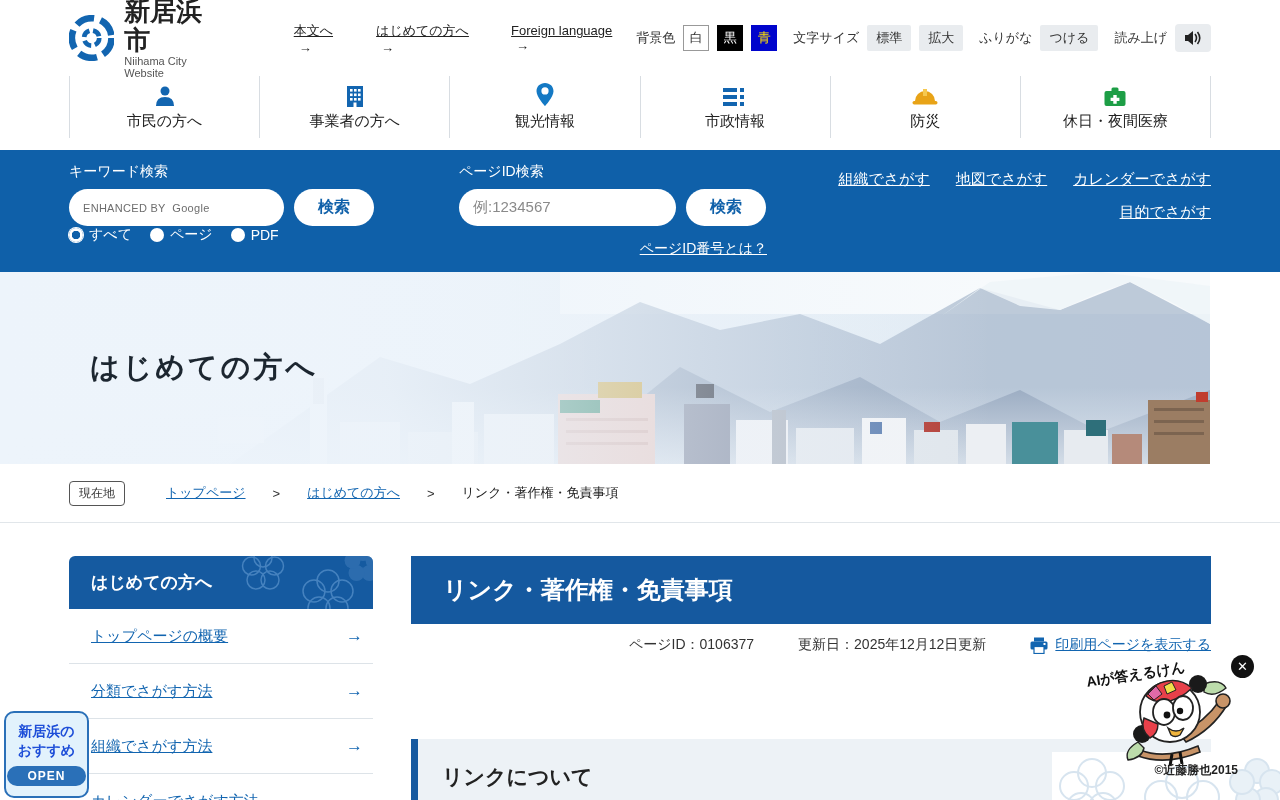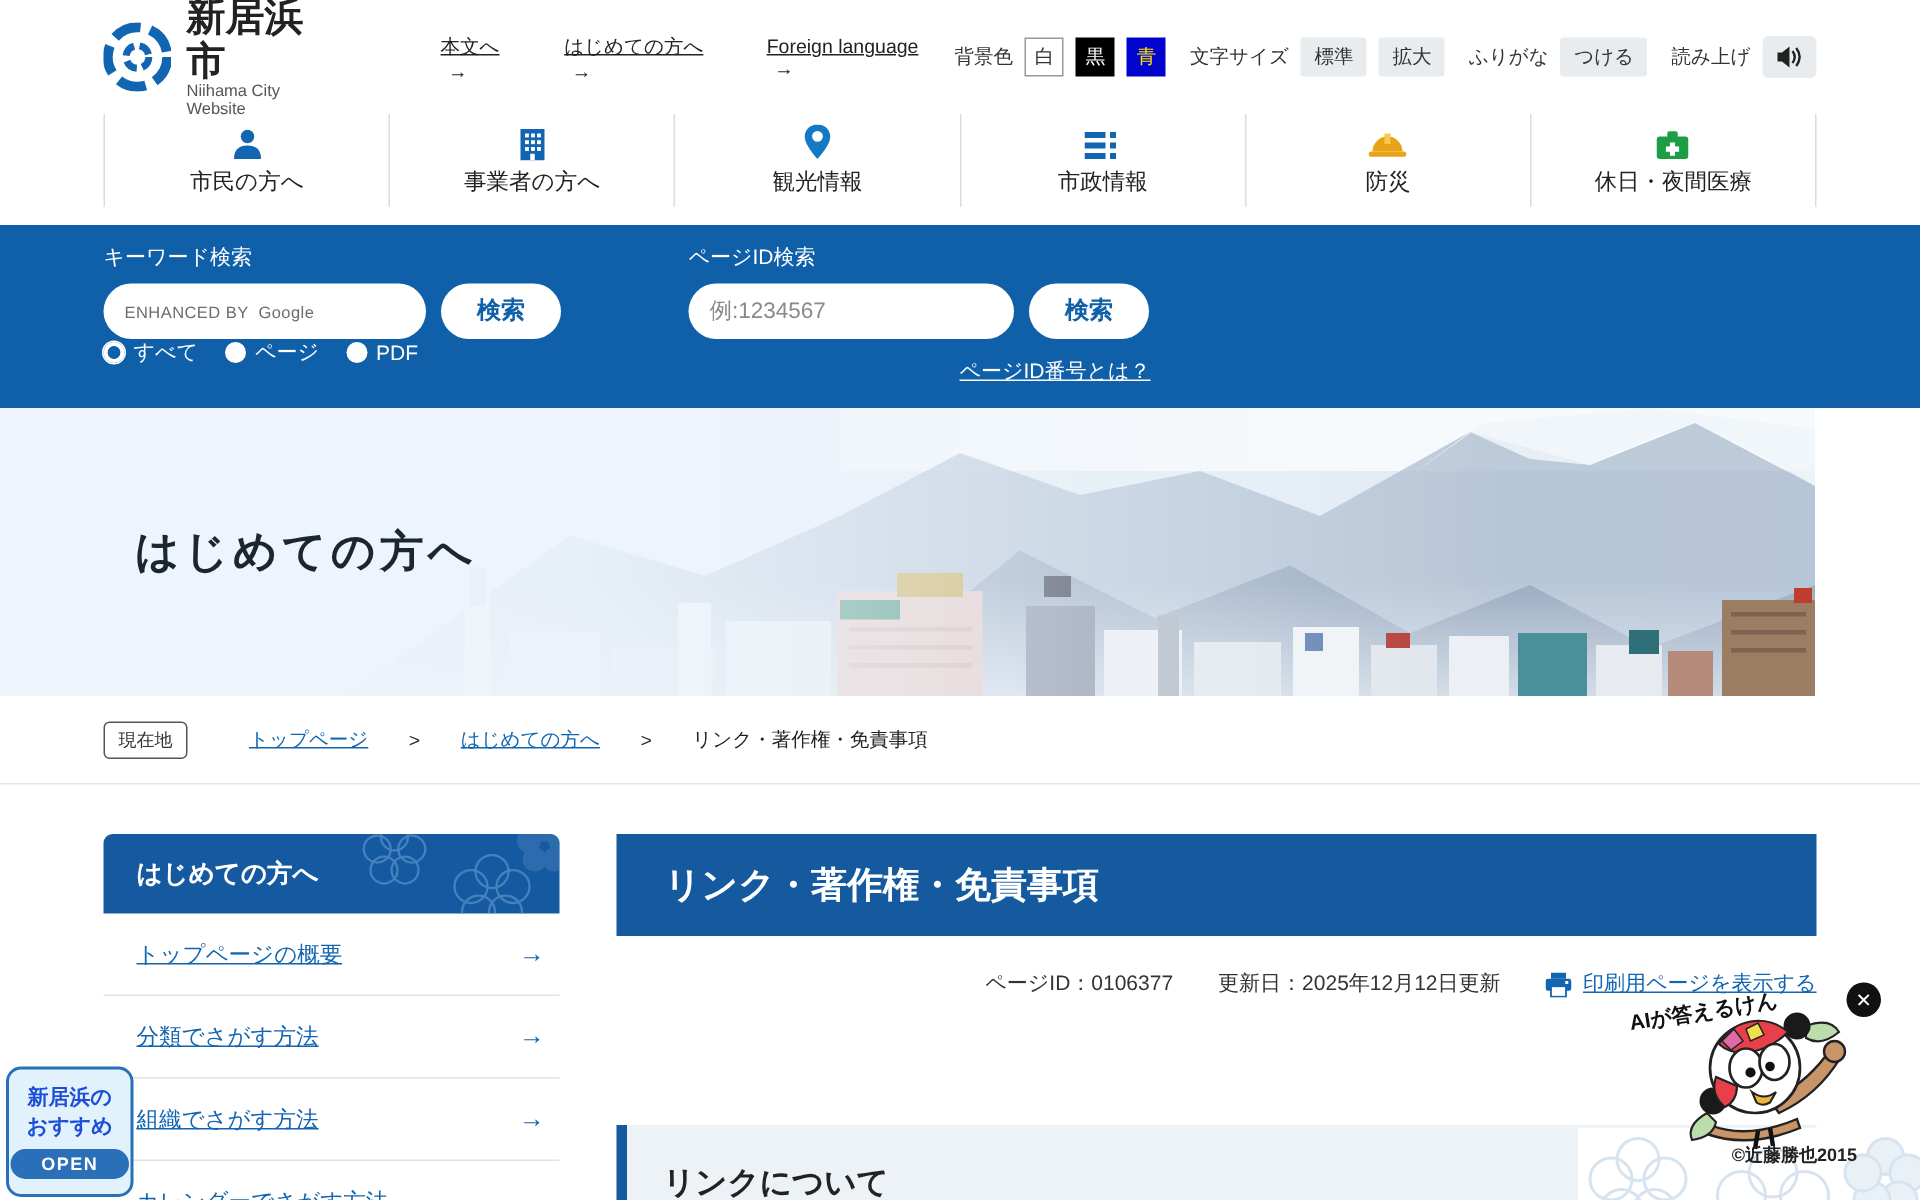--- a/index.html
+++ b/index.html
@@ -79,21 +79,21 @@
   .sidebar { width:304px; flex:none; }
   .sidebar-header { height:53px; background:#155aa0; border-radius:6px 6px 0 0; color:#fff; font-size:17px; font-weight:bold; display:flex; align-items:center; padding-left:22px; position:relative; overflow:hidden; }
   .sidebar-header svg { position:absolute; right:0; top:0; }
   .sidebar-header span { position:relative; }
   .side-item { height:55px; border-bottom:1px solid #dde3e8; display:flex; align-items:center; justify-content:space-between; padding:0 10px 0 22px; cursor:pointer; }
   .side-item a { color:#1265b0; font-size:15px; text-decoration:underline; }
   .side-arrow { color:#1265b0; font-size:17px; }
 
   .main-col { flex:1; margin-left:38px; }
   .page-banner { height:68px; background:#15599f; color:#fff; font-size:24px; font-weight:bold; display:flex; align-items:center; padding-left:32px; }
-  .meta-row { display:flex; justify-content:flex-end; align-items:center; gap:30px; margin-top:23px; font-size:14px; color:#333; }
+  .meta-row { display:flex; justify-content:flex-end; align-items:center; gap:44px; margin-top:12px; font-size:14px; color:#333; }
   .print-group { display:flex; align-items:center; gap:7px; }
   .print-group a { color:#1265b0; text-decoration:underline; cursor:pointer; font-size:14px; }
   .link-section { margin-top:85px; background:#edf2f6; border-left:7px solid #15599f; padding:24px 0 40px 24px; }
   .link-section h2 { font-size:21px; font-weight:bold; color:#222; }
 
   
   .recommend { position:absolute; left:4px; top:711px; width:85px; height:87px; background:#e2f2fc; border:2px solid #2a70b8; border-radius:10px; text-align:center; padding-top:9px; z-index:30; cursor:pointer; }
   .recommend .line { font-size:14px; font-weight:bold; color:#1d4ed8; line-height:1.35; }
   .open-pill { display:inline-block; margin-top:6px; background:#2a70b8; color:#fff; font-weight:bold; font-size:12px; letter-spacing:1px; border-radius:12px; padding:3px 20px; }
 
@@ -250,20 +250,30 @@
     </div>
     <div class="pid-block">
       <div class="band-label">ページID検索</div>
       <div class="pid-row">
         <div class="input-pill pid-input">
           <input type="text" placeholder="例:1234567" style="">
         </div>
         <button class="search-btn">検索</button>
       </div>
       <div class="pid-help"><a>ページID番号とは？</a></div>
+    </div>
+    <div class="quick-links">
+      <div class="ql-row1">
+        <a>組織でさがす</a>
+        <a>地図でさがす</a>
+        <a>カレンダーでさがす</a>
+      </div>
+      <div class="ql-row2">
+        <a>目的でさがす</a>
+      </div>
     </div>
   </div>
 </section>
 
 <div class="hero">
   <svg width="1210" height="192" viewBox="0 0 1210 192" preserveAspectRatio="none">
     <defs>
       <linearGradient id="sky" x1="0" y1="0" x2="1" y2="0">
         <stop offset="0" stop-color="#f4f9fd"></stop>
           <stop offset="1" stop-color="#dce7f1"></stop>

